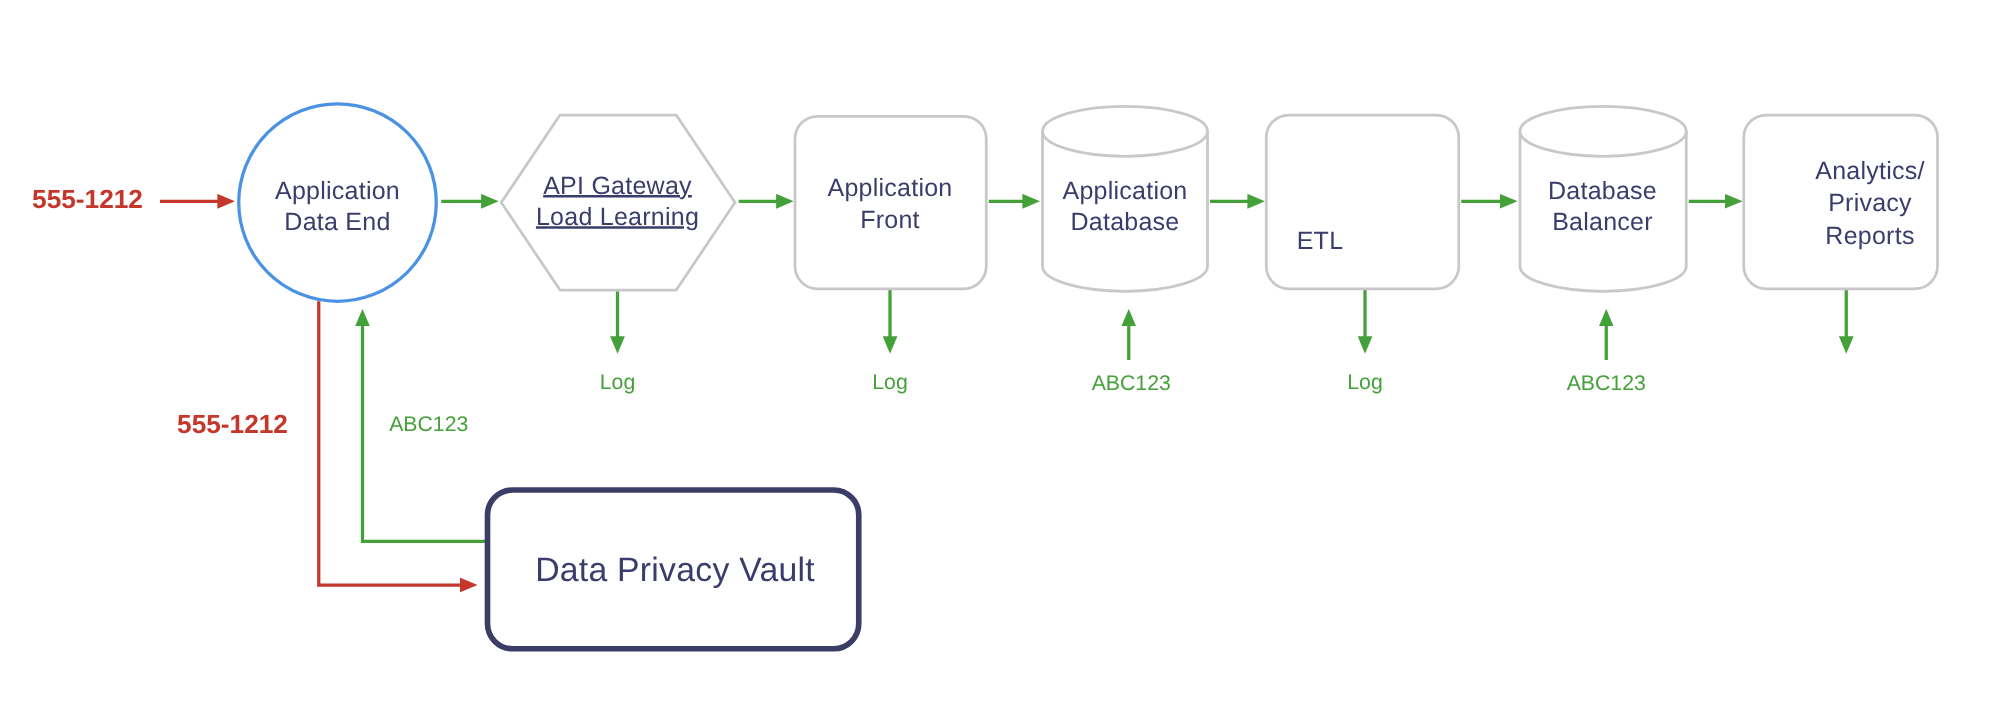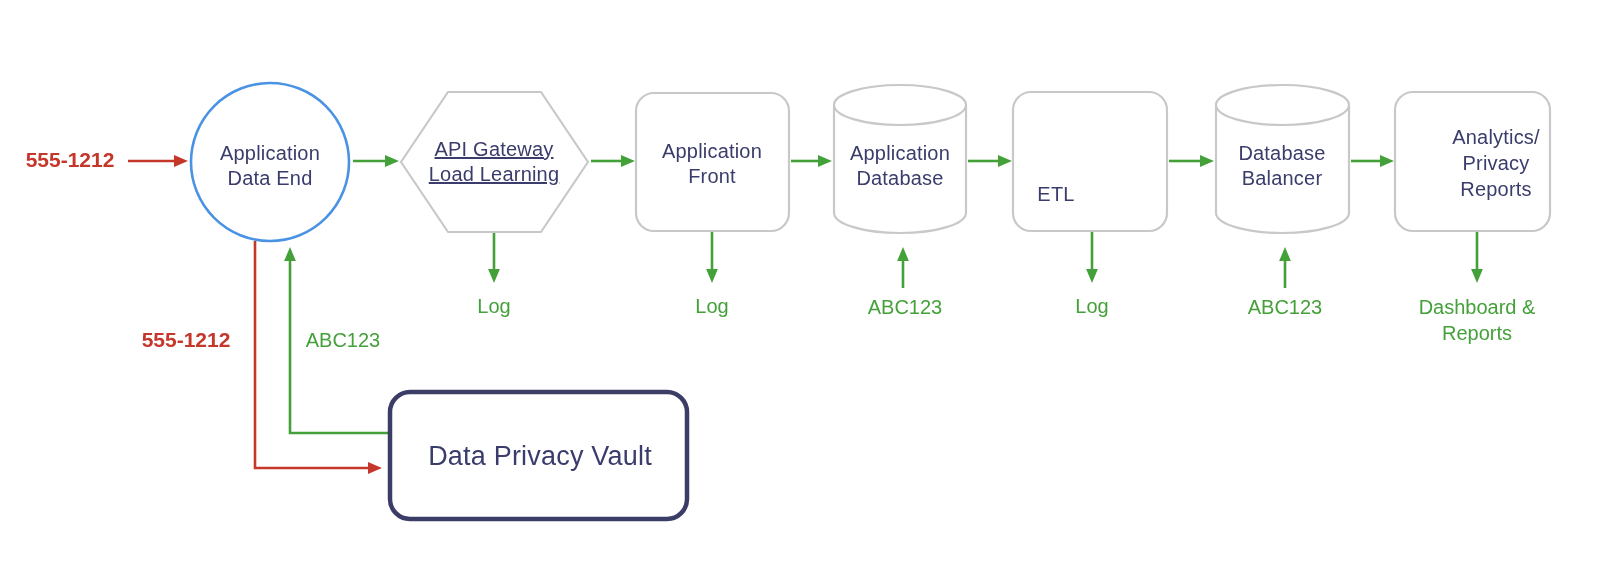--- a/index.html
+++ b/index.html
@@ -6,21 +6,21 @@
   .stage{
     position:relative;width:1600px;height:562px;background:#ffffff;overflow:hidden;
     font-family:"Liberation Sans", sans-serif;
   }
   .stage svg{position:absolute;left:0;top:0;}
   .lbl{
     position:absolute;transform:translate(-50%,-50%);
     text-align:center;white-space:nowrap;
   }
   .node-text{color:var(--navy);font-size:20px;line-height:25px;font-weight:400;letter-spacing:.2px;}
-  .flow-green{color:var(--green);font-size:20px;line-height:26px;font-weight:400;}
+  .flow-green{color:var(--green);font-size:17px;line-height:26px;font-weight:400;}
   .flow-red{color:var(--red);font-size:21px;line-height:26px;font-weight:700;}
   .vault-text{color:var(--navy);font-size:27px;font-weight:500;letter-spacing:.2px;}
   .shape{fill:#ffffff;}
   .gray-stroke{stroke:var(--gray);stroke-width:2.2;}
   .blue-stroke{stroke:var(--blue);stroke-width:2.6;}
   .navy-stroke{stroke:var(--vault_border);stroke-width:4.5;}
   .g-line{stroke:var(--green);stroke-width:2.6;fill:none;}
   .r-line{stroke:var(--red);stroke-width:2.6;fill:none;}
 </style>
 </head>
@@ -102,23 +102,19 @@
     <div>Privacy</div>
     <div>Reports</div>
   </div>
 
   <div class="lbl flow-green" style="left:494px;top:306px;">Log</div>
   <div class="lbl flow-green" style="left:712px;top:306px;">Log</div>
   <div class="lbl flow-green" style="left:905px;top:307px;">ABC123</div>
   <div class="lbl flow-green" style="left:1092px;top:306px;">Log</div>
   <div class="lbl flow-green" style="left:1285px;top:307px;">ABC123</div>
 
-  <div class="lbl flow-green" style="left:1477px;top:320px;">
-    <div>Dashboard &amp;</div>
-    <div>Reports</div>
-  </div>
 
   <div class="lbl flow-red" style="left:186px;top:340px;">555-1212</div>
   <div class="lbl flow-green" style="left:343px;top:340px;">ABC123</div>
 
   <div class="lbl vault-text" style="left:540px;top:456px;">Data Privacy Vault</div>
 
 </div>
 
 </body></html>

